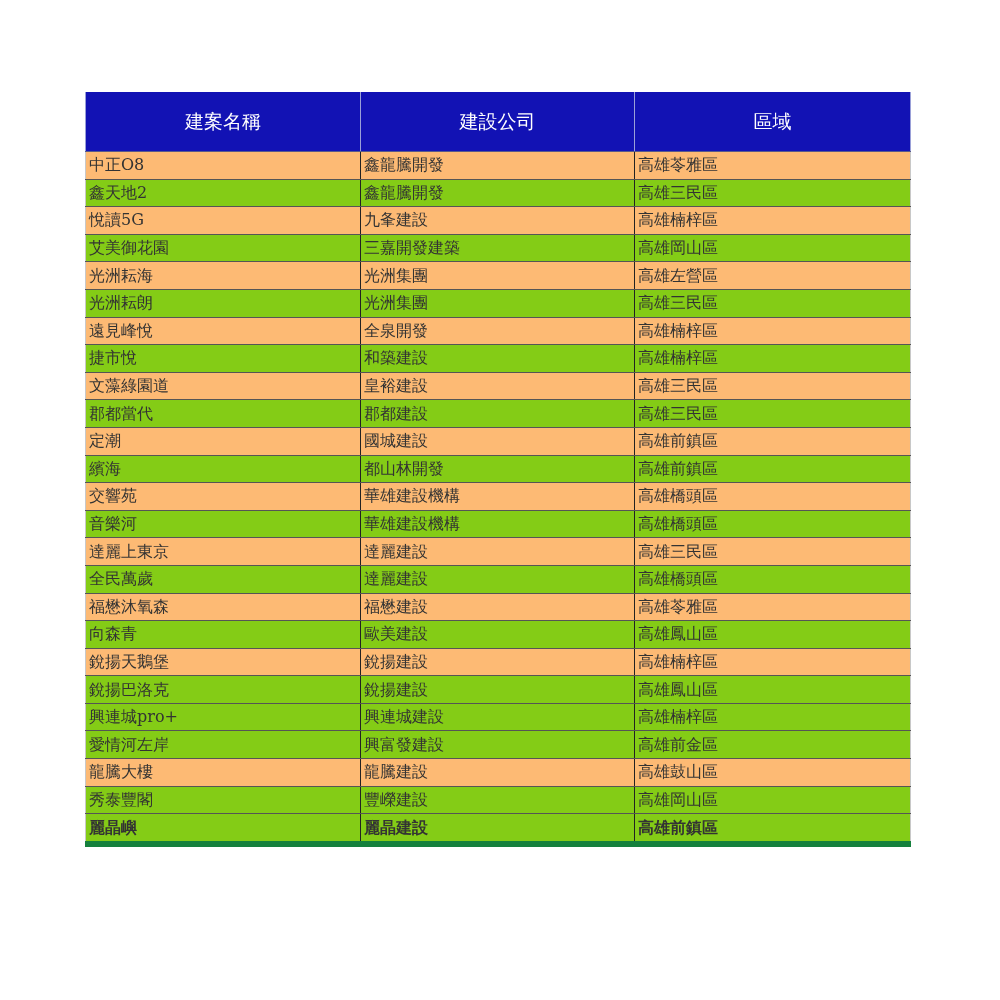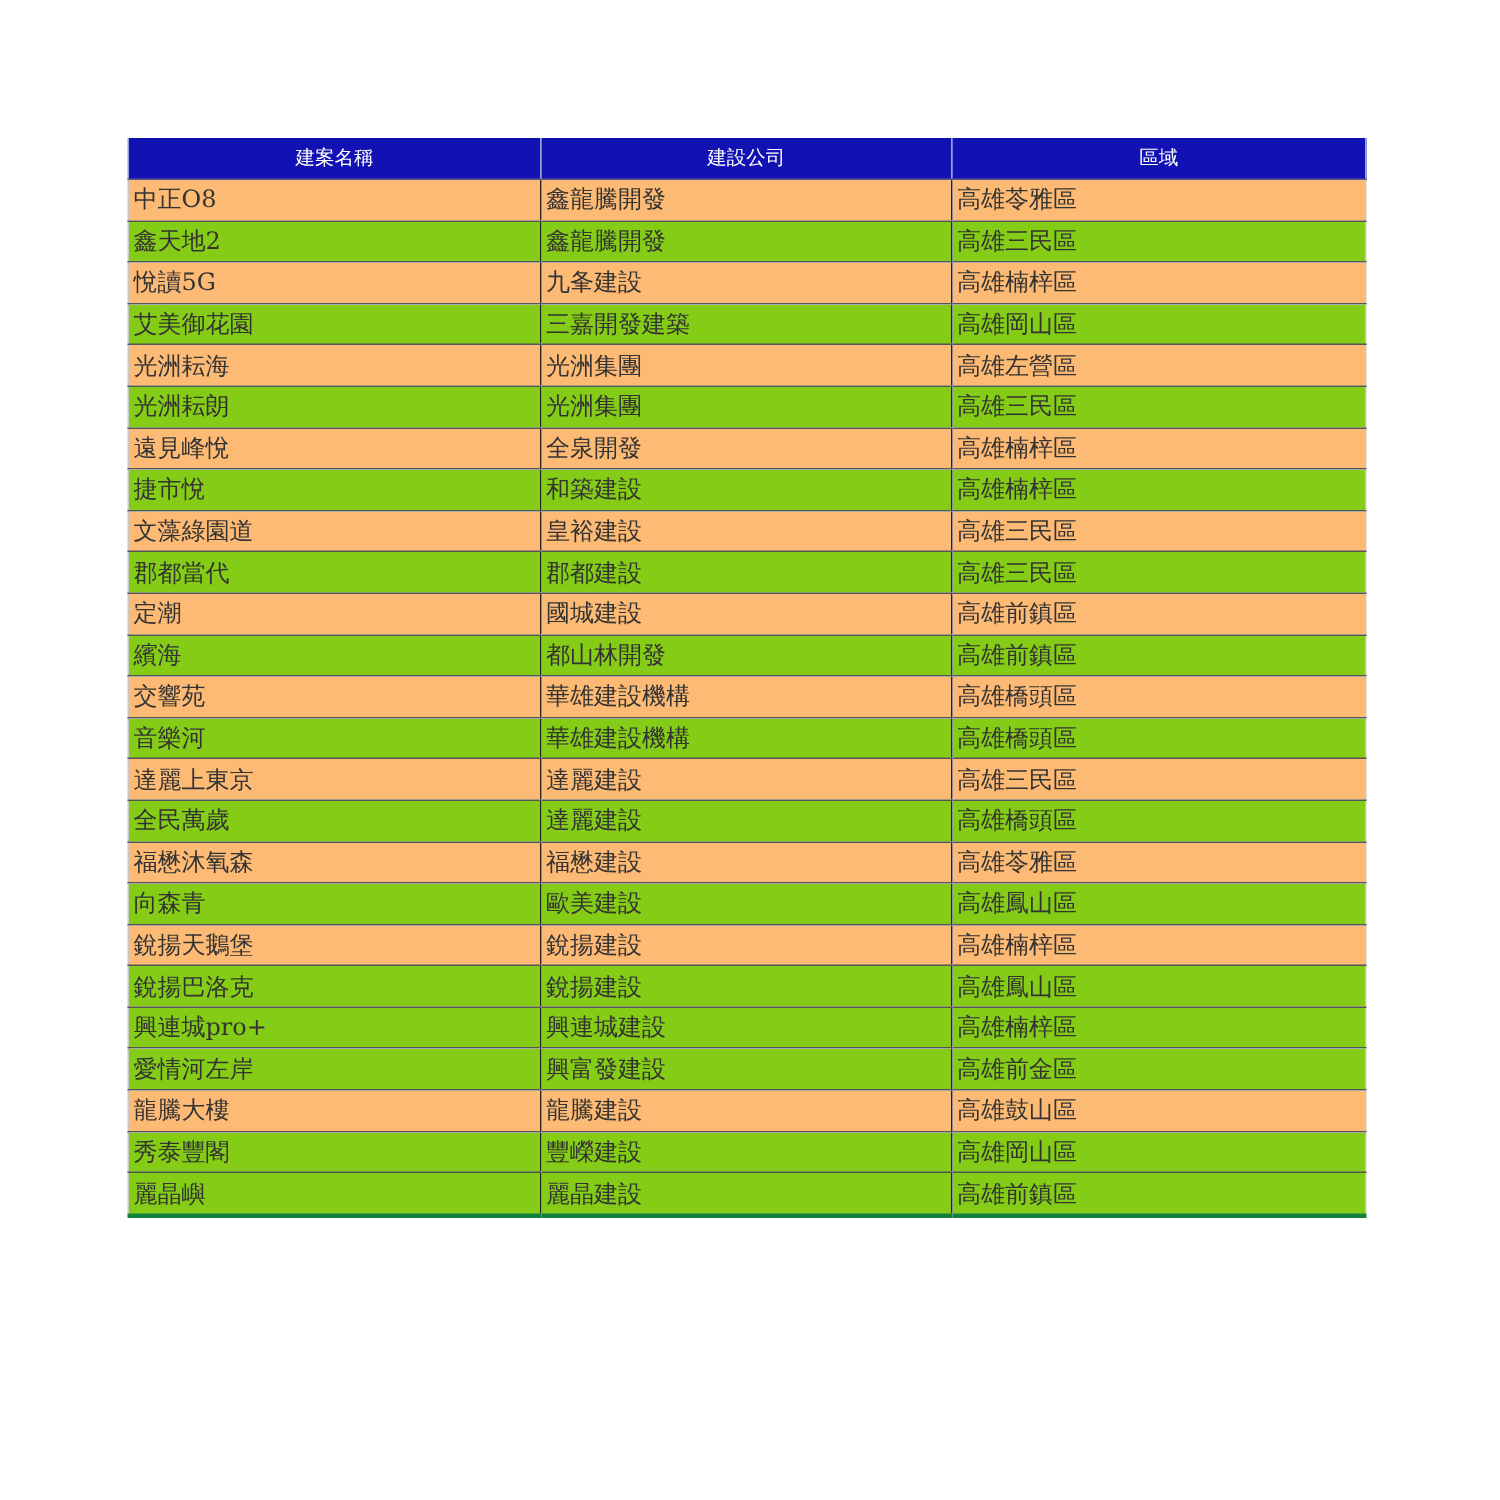--- a/index.html
+++ b/index.html
@@ -26,23 +26,23 @@
       table-layout: fixed;
     }
     col.c1 { width: 275px; }
     col.c2 { width: 274px; }
     col.c3 { width: 276px; }
     thead th {
       background: #1212b4;
       color: #ffffff;
       font-family: "DejaVu Sans", "Liberation Sans", sans-serif;
       font-weight: normal;
-      font-size: 13px;
+      font-size: 19px;
       height: 27px;
-      padding: 0;
+      padding: 16px;
       line-height: 27px;
       text-align: center;
       border-left: 1px solid #9aa0d8;
       border-right: 1px solid #9aa0d8;
       border-bottom: 1px solid #5a5a8a;
     }
     tbody td {
       height: 26.6px;
       padding: 0 0 0 3px;
       font-size: 16px;
@@ -54,21 +54,21 @@
       overflow: hidden;
     }
     tbody td:first-child {
       border-left: 1px solid #c8c8c8;
     }
     tbody td:last-child {
       border-right: 1px solid #c8c8c8;
     }
     tbody tr.odd td { background: #fdba74; }
     tbody tr.even td { background: #84cc16; }
-    tbody tr:last-child td { border-bottom: 3px solid #15803d; }
+    tbody tr:last-child td { border-bottom: 6px solid #15803d; font-weight: bold; }
   </style>
 </head>
 <body>
 
 <div class="table-wrap">
   <table>
     <colgroup>
       <col class="c1">
         <col class="c2">
         <col class="c3">

